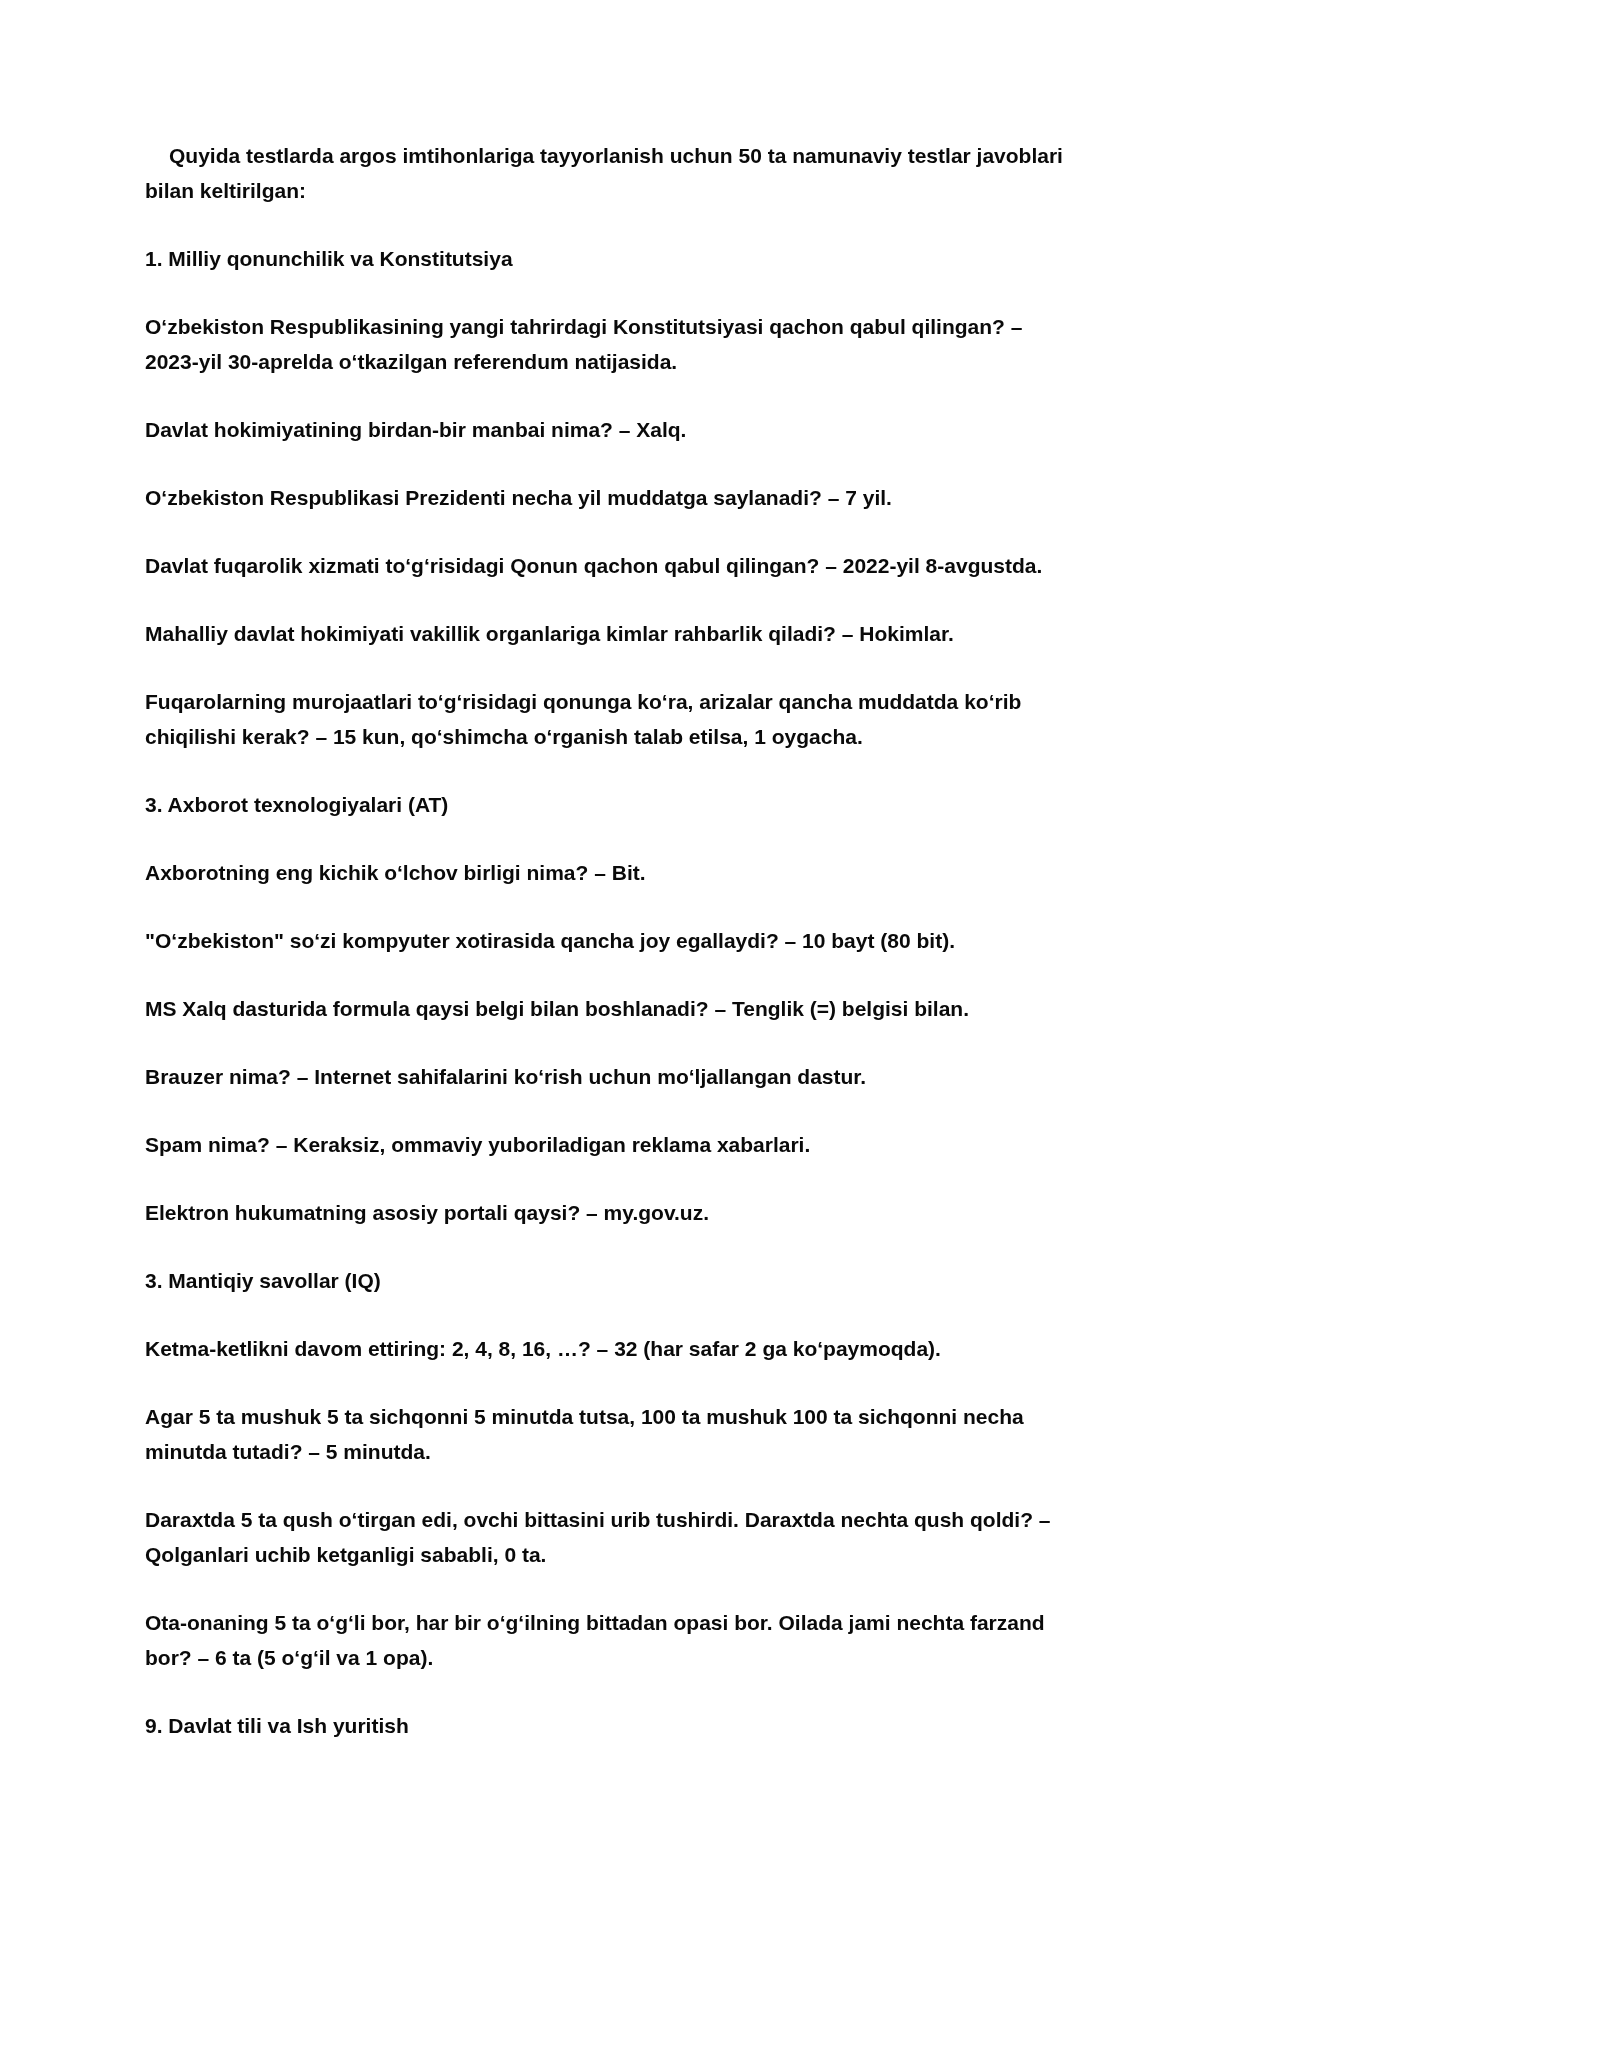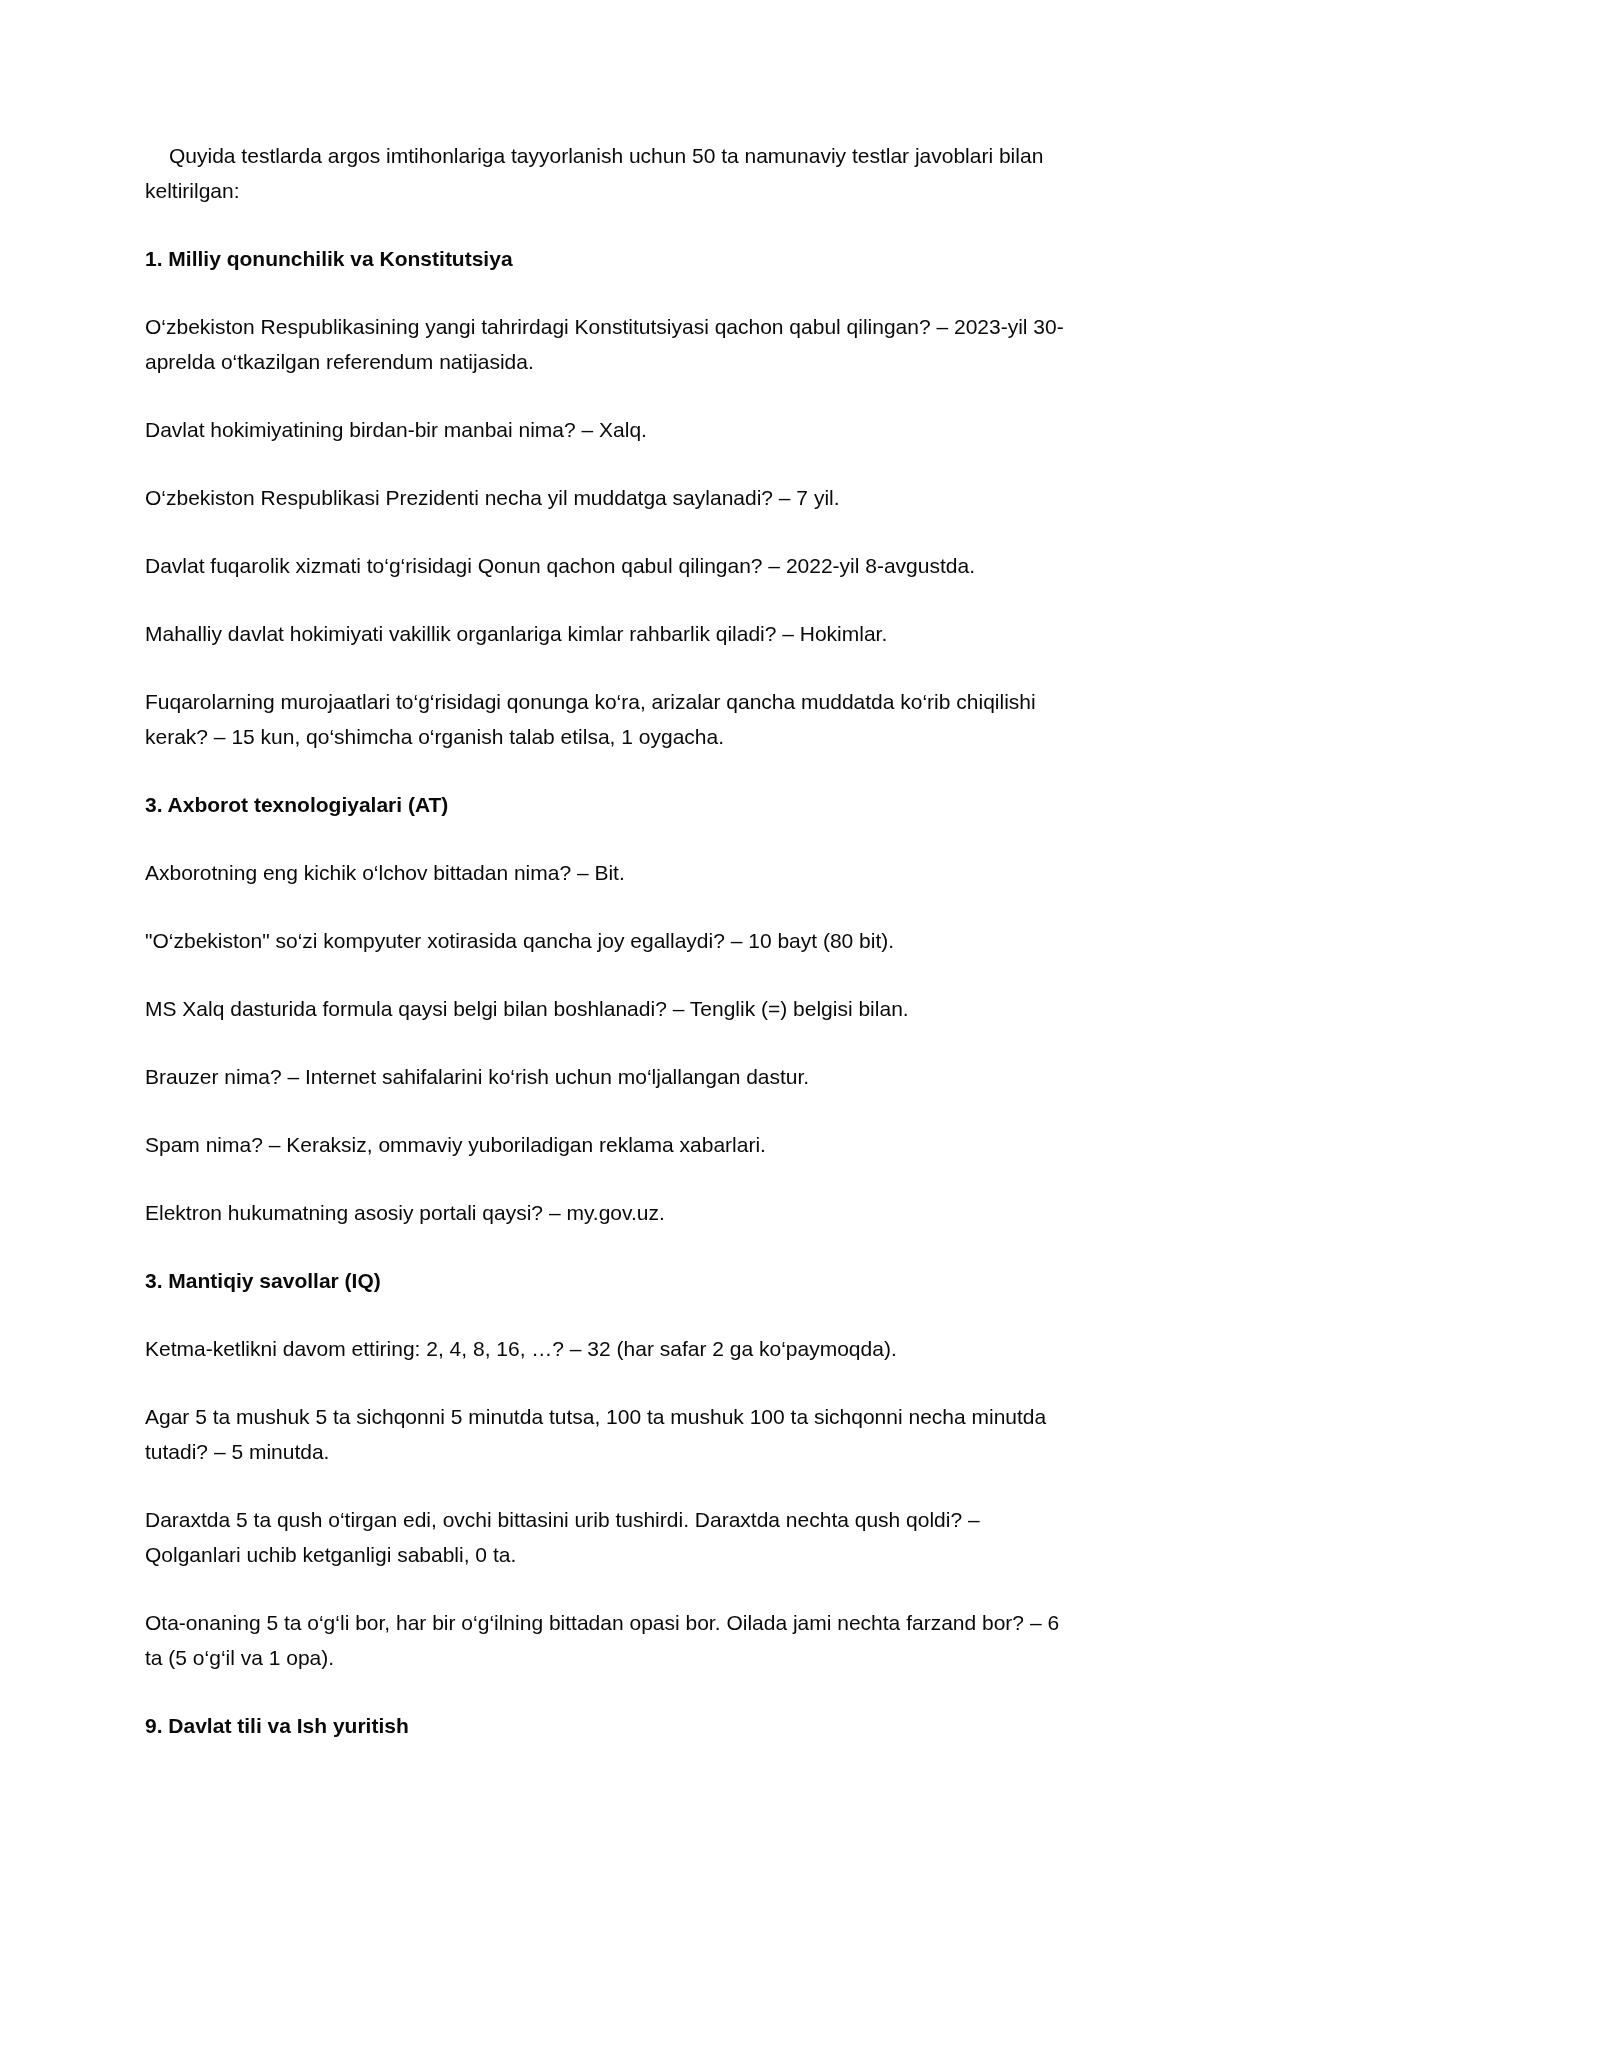--- a/index.html
+++ b/index.html
@@ -18,21 +18,21 @@
     color: #0a0a0a;
     overflow: hidden;
   }
   .content {
     width: 930px;
   }
   .para {
     margin: 0 0 33px 0;
     font-size: 21px;
     line-height: 35px;
-    font-weight: 400;
+    font-weight: 700;
     text-align: left;
     word-spacing: normal;
   }
   .intro {
     text-indent: 24px;
   }
   .heading {
     font-weight: 700;
   }
 </style>
@@ -44,21 +44,21 @@
     <p class="para intro">Quyida testlarda argos imtihonlariga tayyorlanish uchun 50 ta namunaviy testlar javoblari bilan keltirilgan:</p>
     <div id="sections">
         <p class="para heading">1. Milliy qonunchilik va Konstitutsiya</p>
         <p class="para">O‘zbekiston Respublikasining yangi tahrirdagi Konstitutsiyasi qachon qabul qilingan? – 2023-yil 30-aprelda o‘tkazilgan referendum natijasida.</p>
         <p class="para">Davlat hokimiyatining birdan-bir manbai nima? – Xalq.</p>
         <p class="para">O‘zbekiston Respublikasi Prezidenti necha yil muddatga saylanadi? – 7 yil.</p>
         <p class="para">Davlat fuqarolik xizmati to‘g‘risidagi Qonun qachon qabul qilingan? – 2022-yil 8-avgustda.</p>
         <p class="para">Mahalliy davlat hokimiyati vakillik organlariga kimlar rahbarlik qiladi? – Hokimlar.</p>
         <p class="para">Fuqarolarning murojaatlari to‘g‘risidagi qonunga ko‘ra, arizalar qancha muddatda ko‘rib chiqilishi kerak? – 15 kun, qo‘shimcha o‘rganish talab etilsa, 1 oygacha.</p>
         <p class="para heading">3. Axborot texnologiyalari (AT)</p>
-        <p class="para">Axborotning eng kichik o‘lchov bittadan nima? – Bit.</p>
+        <p class="para">Axborotning eng kichik o‘lchov birligi nima? – Bit.</p>
         <p class="para">"O‘zbekiston" so‘zi kompyuter xotirasida qancha joy egallaydi? – 10 bayt (80 bit).</p>
         <p class="para">MS Xalq dasturida formula qaysi belgi bilan boshlanadi? – Tenglik (=) belgisi bilan.</p>
         <p class="para">Brauzer nima? – Internet sahifalarini ko‘rish uchun mo‘ljallangan dastur.</p>
         <p class="para">Spam nima? – Keraksiz, ommaviy yuboriladigan reklama xabarlari.</p>
         <p class="para">Elektron hukumatning asosiy portali qaysi? – my.gov.uz.</p>
         <p class="para heading">3. Mantiqiy savollar (IQ)</p>
         <p class="para">Ketma-ketlikni davom ettiring: 2, 4, 8, 16, …? – 32 (har safar 2 ga ko‘paymoqda).</p>
         <p class="para">Agar 5 ta mushuk 5 ta sichqonni 5 minutda tutsa, 100 ta mushuk 100 ta sichqonni necha minutda tutadi? – 5 minutda.</p>
         <p class="para">Daraxtda 5 ta qush o‘tirgan edi, ovchi bittasini urib tushirdi. Daraxtda nechta qush qoldi? – Qolganlari uchib ketganligi sababli, 0 ta.</p>
         <p class="para">Ota-onaning 5 ta o‘g‘li bor, har bir o‘g‘ilning bittadan opasi bor. Oilada jami nechta farzand bor? – 6 ta (5 o‘g‘il va 1 opa).</p>

